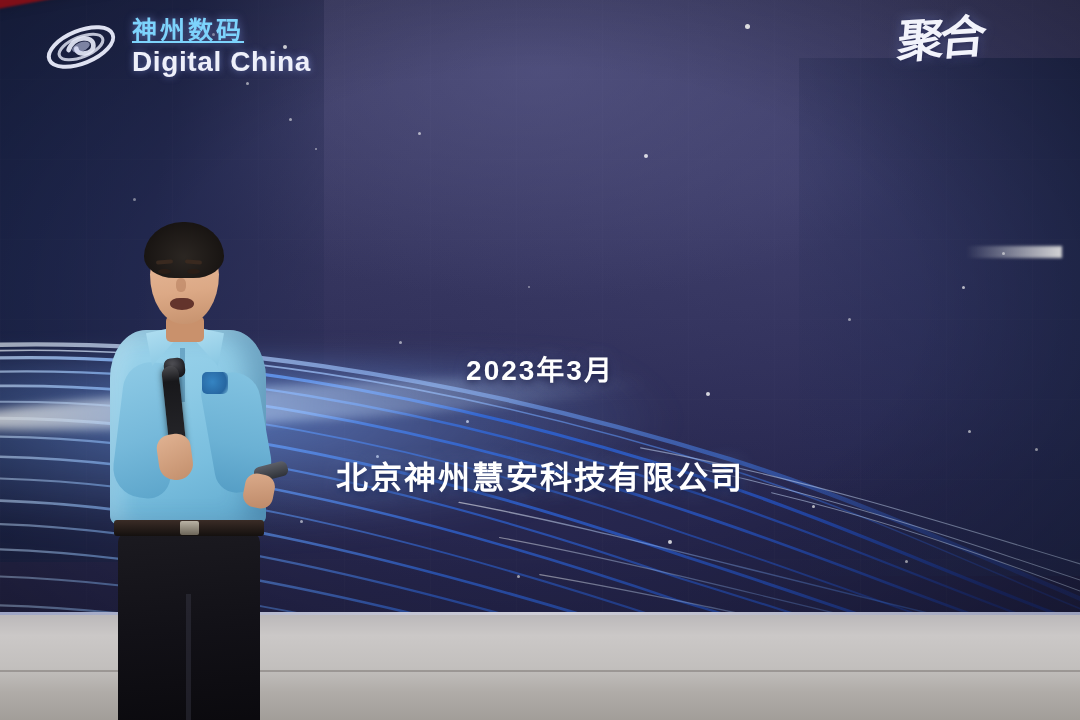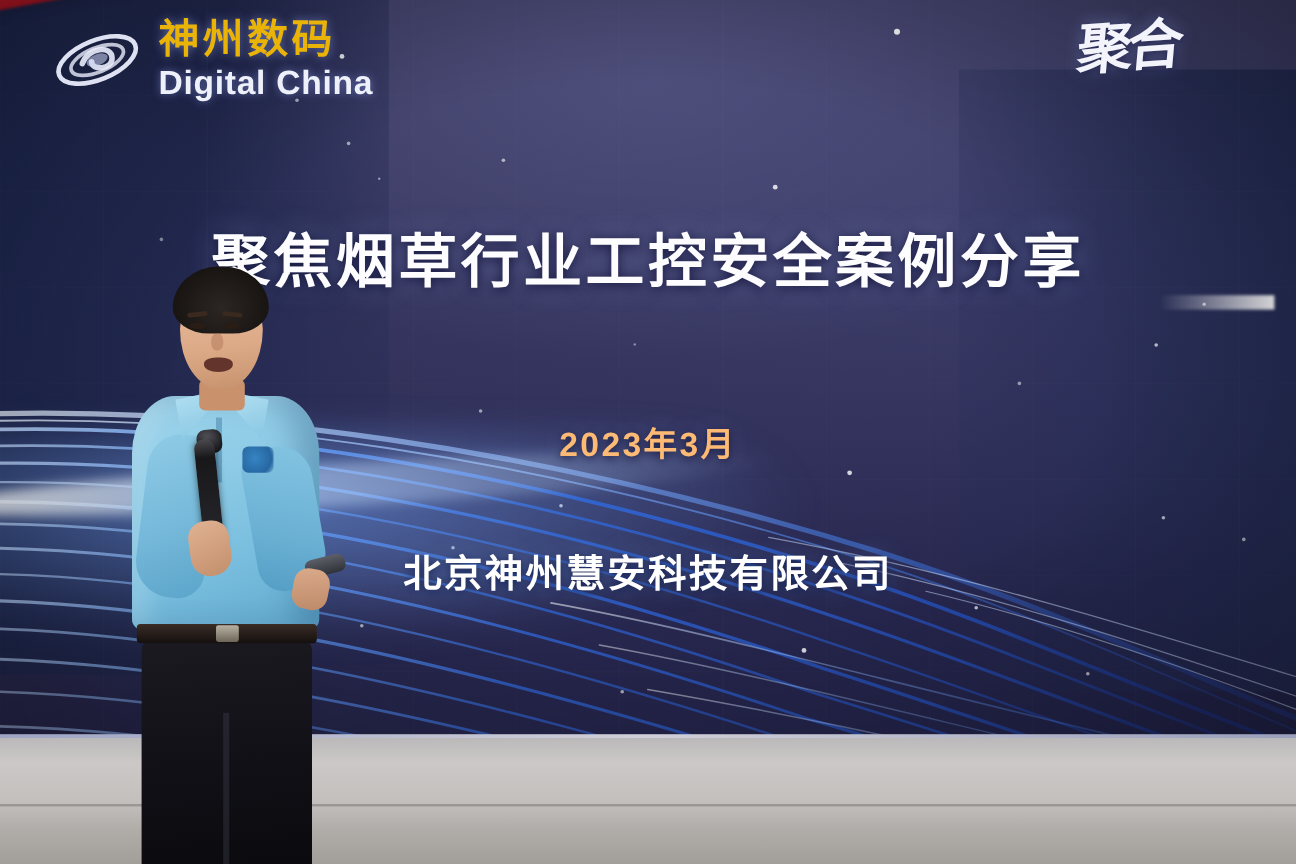--- a/index.html
+++ b/index.html
@@ -67,22 +67,23 @@
   .p{position:absolute;background:#fff;border-radius:50%;}
 
   
   .logo-dc{
     position:absolute;left:42px;top:16px;
     display:flex;align-items:center;gap:12px;
   }
   .dc-mark{width:78px;height:62px;flex:0 0 auto;}
   .dc-words{display:flex;flex-direction:column;line-height:1;}
   .dc-cn{
-    font-size:34px;font-weight:700;color:#eab308;letter-spacing:3px;
+    font-size:25px;font-weight:700;color:#7dd3fc;letter-spacing:3px;
     text-shadow:0 0 8px rgba(150,170,255,.55);
+    text-decoration:underline;
   }
   .dc-en{
     font-size:28px;font-weight:700;color:#eef0fa;letter-spacing:.6px;
     margin-top:5px;
     text-shadow:0 0 7px rgba(150,170,255,.5);
   }
 
   
   .logo-event{
     position:absolute;right:22px;top:18px;
@@ -108,21 +109,21 @@
     position:absolute;left:0;right:0;top:178px;
     text-align:center;
     font-size:49px;font-weight:700;color:#fdfdff;
     letter-spacing:3px;
     text-shadow:0 2px 10px rgba(10,10,45,.9), 0 0 22px rgba(160,185,255,.35);
     white-space:nowrap;
   }
   .slide-date{
     position:absolute;left:0;right:0;top:348px;
     text-align:center;
-    font-size:28px;font-weight:700;color:#fdba74;
+    font-size:28px;font-weight:700;color:#ffffff;
     letter-spacing:2px;
     text-shadow:0 2px 8px rgba(10,10,45,.85), 0 0 16px rgba(160,185,255,.3);
   }
   .slide-company{
     position:absolute;left:0;right:0;top:452px;
     text-align:center;
     font-size:32px;font-weight:700;color:#ffffff;
     letter-spacing:2px;
     text-shadow:0 2px 9px rgba(8,20,70,.9), 0 0 18px rgba(150,190,255,.45);
   }
@@ -378,21 +379,20 @@
     <div class="dc-words">
       <span class="dc-cn">神州数码</span>
       <span class="dc-en">Digital China</span>
     </div>
   </div>
 
   <div class="logo-event">
     <div class="ev-brush">聚合</div>
   </div>
 
-  <div class="slide-title">聚焦烟草行业工控安全案例分享</div>
   <div class="slide-date">2023年3月</div>
   <div class="slide-company">北京神州慧安科技有限公司</div>
 
   <div class="stage-floor">
     <div class="floor-seam"></div>
   </div>
 
   <div class="speaker">
     <div class="sp-pants"></div>
     <div class="sp-pant-split"></div>

